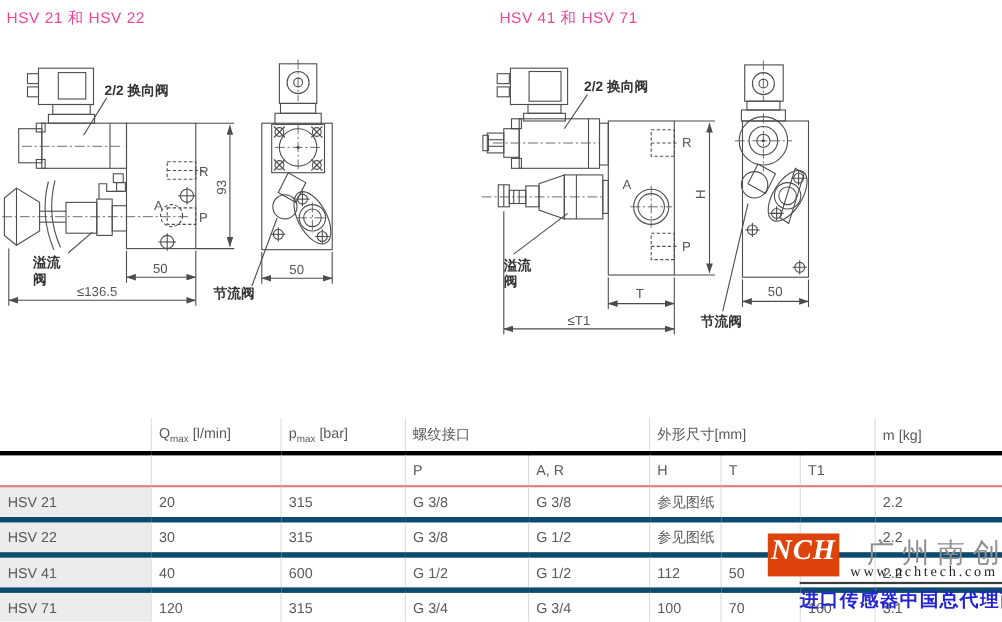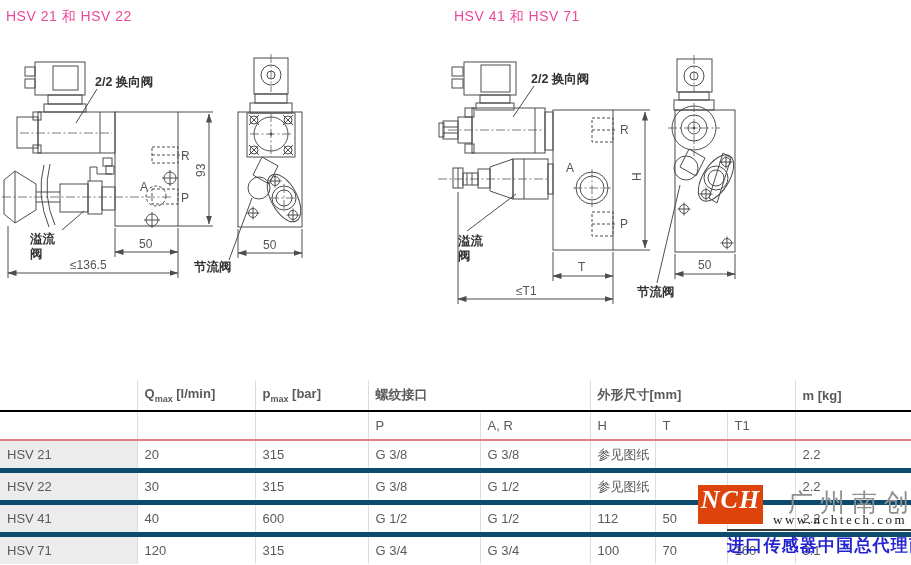--- a/index.html
+++ b/index.html
@@ -12,21 +12,21 @@
   svg text{font-family:"Liberation Sans",sans-serif;}
   svg .lbl{font-size:12.5px;font-weight:700;fill:#333;}
   svg .dimtxt{font-size:12px;fill:#555;}
   svg .port{font-size:12px;fill:#555;}
 
   
   table.spec{position:absolute;left:0;top:380px;width:911px;border-collapse:collapse;
              table-layout:fixed;font-size:13px;color:#5a5a5a;}
   table.spec td{padding:0 0 0 7px;white-space:nowrap;overflow:hidden;vertical-align:middle;}
   table.spec td:not(:first-child){border-left:1px solid #ddd;}
-  tr.h1 td{height:30px;border-bottom:2px solid #000000;font-weight:bold;}
+  tr.h1 td{height:30px;border-bottom:4px solid #000000;}
   tr.h2 td{height:27px;border-bottom:2px solid #dd8181;}
   tr.dr td{height:27px;border-bottom:5px solid #0c4a6e;}
   tr.dr:last-child td{border-bottom:none;}
   td.row-label{background:#ececec;}
   sub{font-size:9px;}
 
   
   .wm{position:absolute;z-index:10;}
   #wm-box{left:698px;top:485px;width:65px;height:39px;background:#dd430a;
           display:flex;align-items:flex-start;justify-content:center;}

